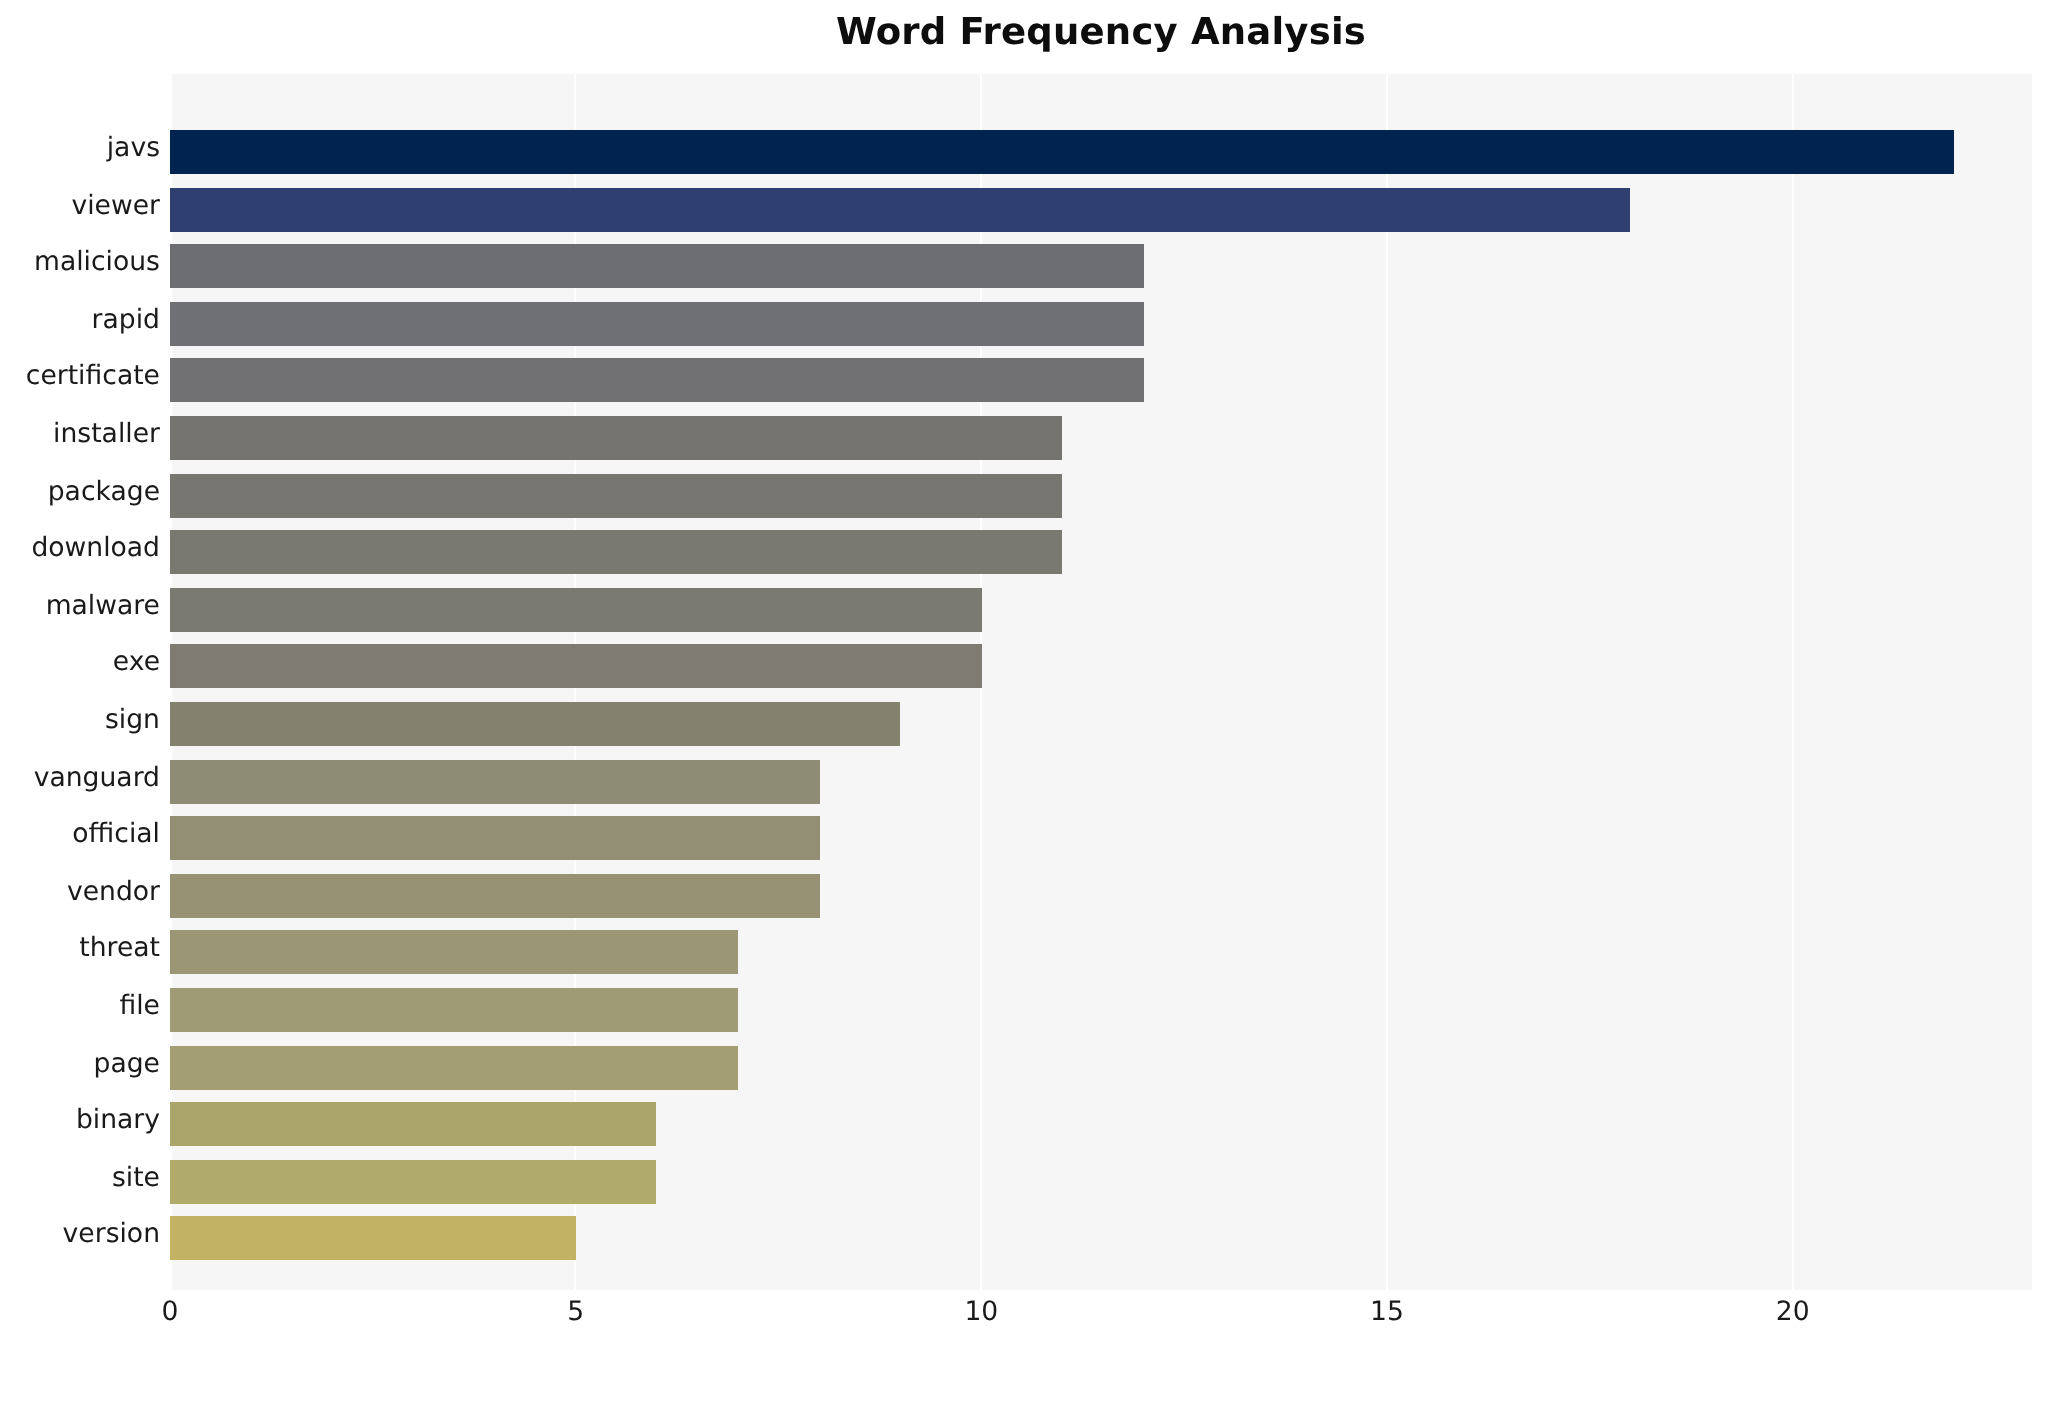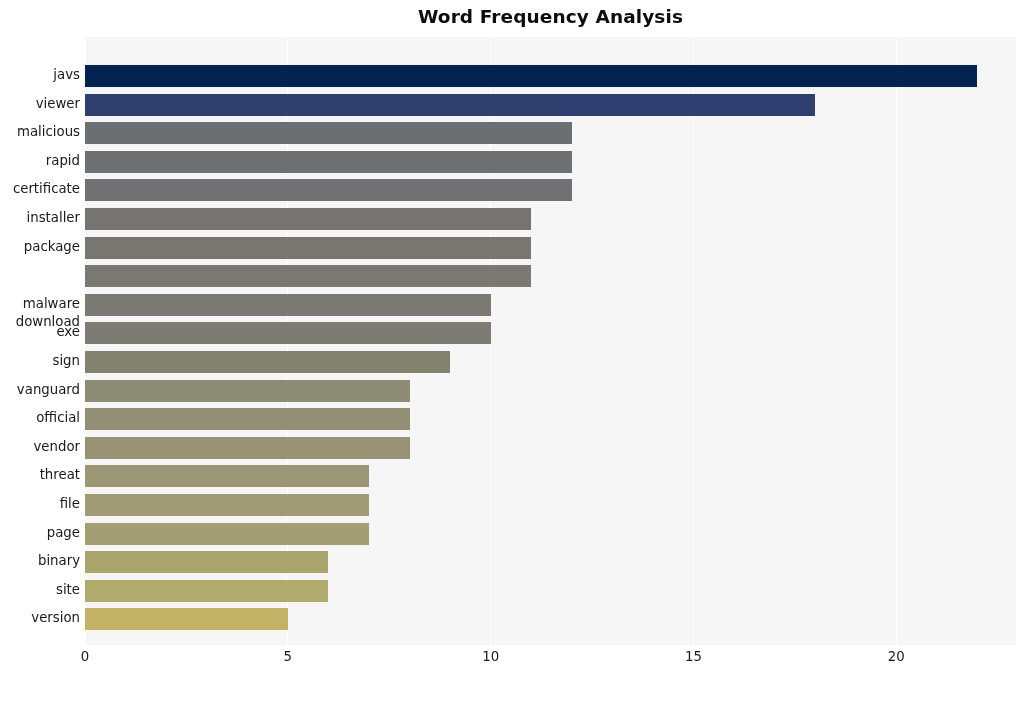--- a/index.html
+++ b/index.html
@@ -191,21 +191,21 @@
   </div>
 
   <div id="ytick-layer">
       <div class="ytick" style="top: 30px;">javs</div>
       <div class="ytick" style="top: 58.6px;">viewer</div>
       <div class="ytick" style="top: 87.2px;">malicious</div>
       <div class="ytick" style="top: 115.8px;">rapid</div>
       <div class="ytick" style="top: 144.4px;">certificate</div>
       <div class="ytick" style="top: 173px;">installer</div>
       <div class="ytick" style="top: 201.6px;">package</div>
-      <div class="ytick" style="top: 230.2px; margin-top: 47px;">download</div>
+      <div class="ytick" style="top: 230.2px;">download</div>
       <div class="ytick" style="top: 258.8px;">malware</div>
       <div class="ytick" style="top: 287.4px;">exe</div>
       <div class="ytick" style="top: 316px;">sign</div>
       <div class="ytick" style="top: 344.6px; margin-left: 32px;">vanguard</div>
       <div class="ytick" style="top: 373.2px;">official</div>
       <div class="ytick" style="top: 401.8px; padding-left: 28px;">vendor</div>
       <div class="ytick" style="top: 430.4px;">threat</div>
       <div class="ytick" style="top: 459px;">file</div>
       <div class="ytick" style="top: 487.6px;">page</div>
       <div class="ytick" style="top: 516.2px; padding-left: 48px;">binary</div>

